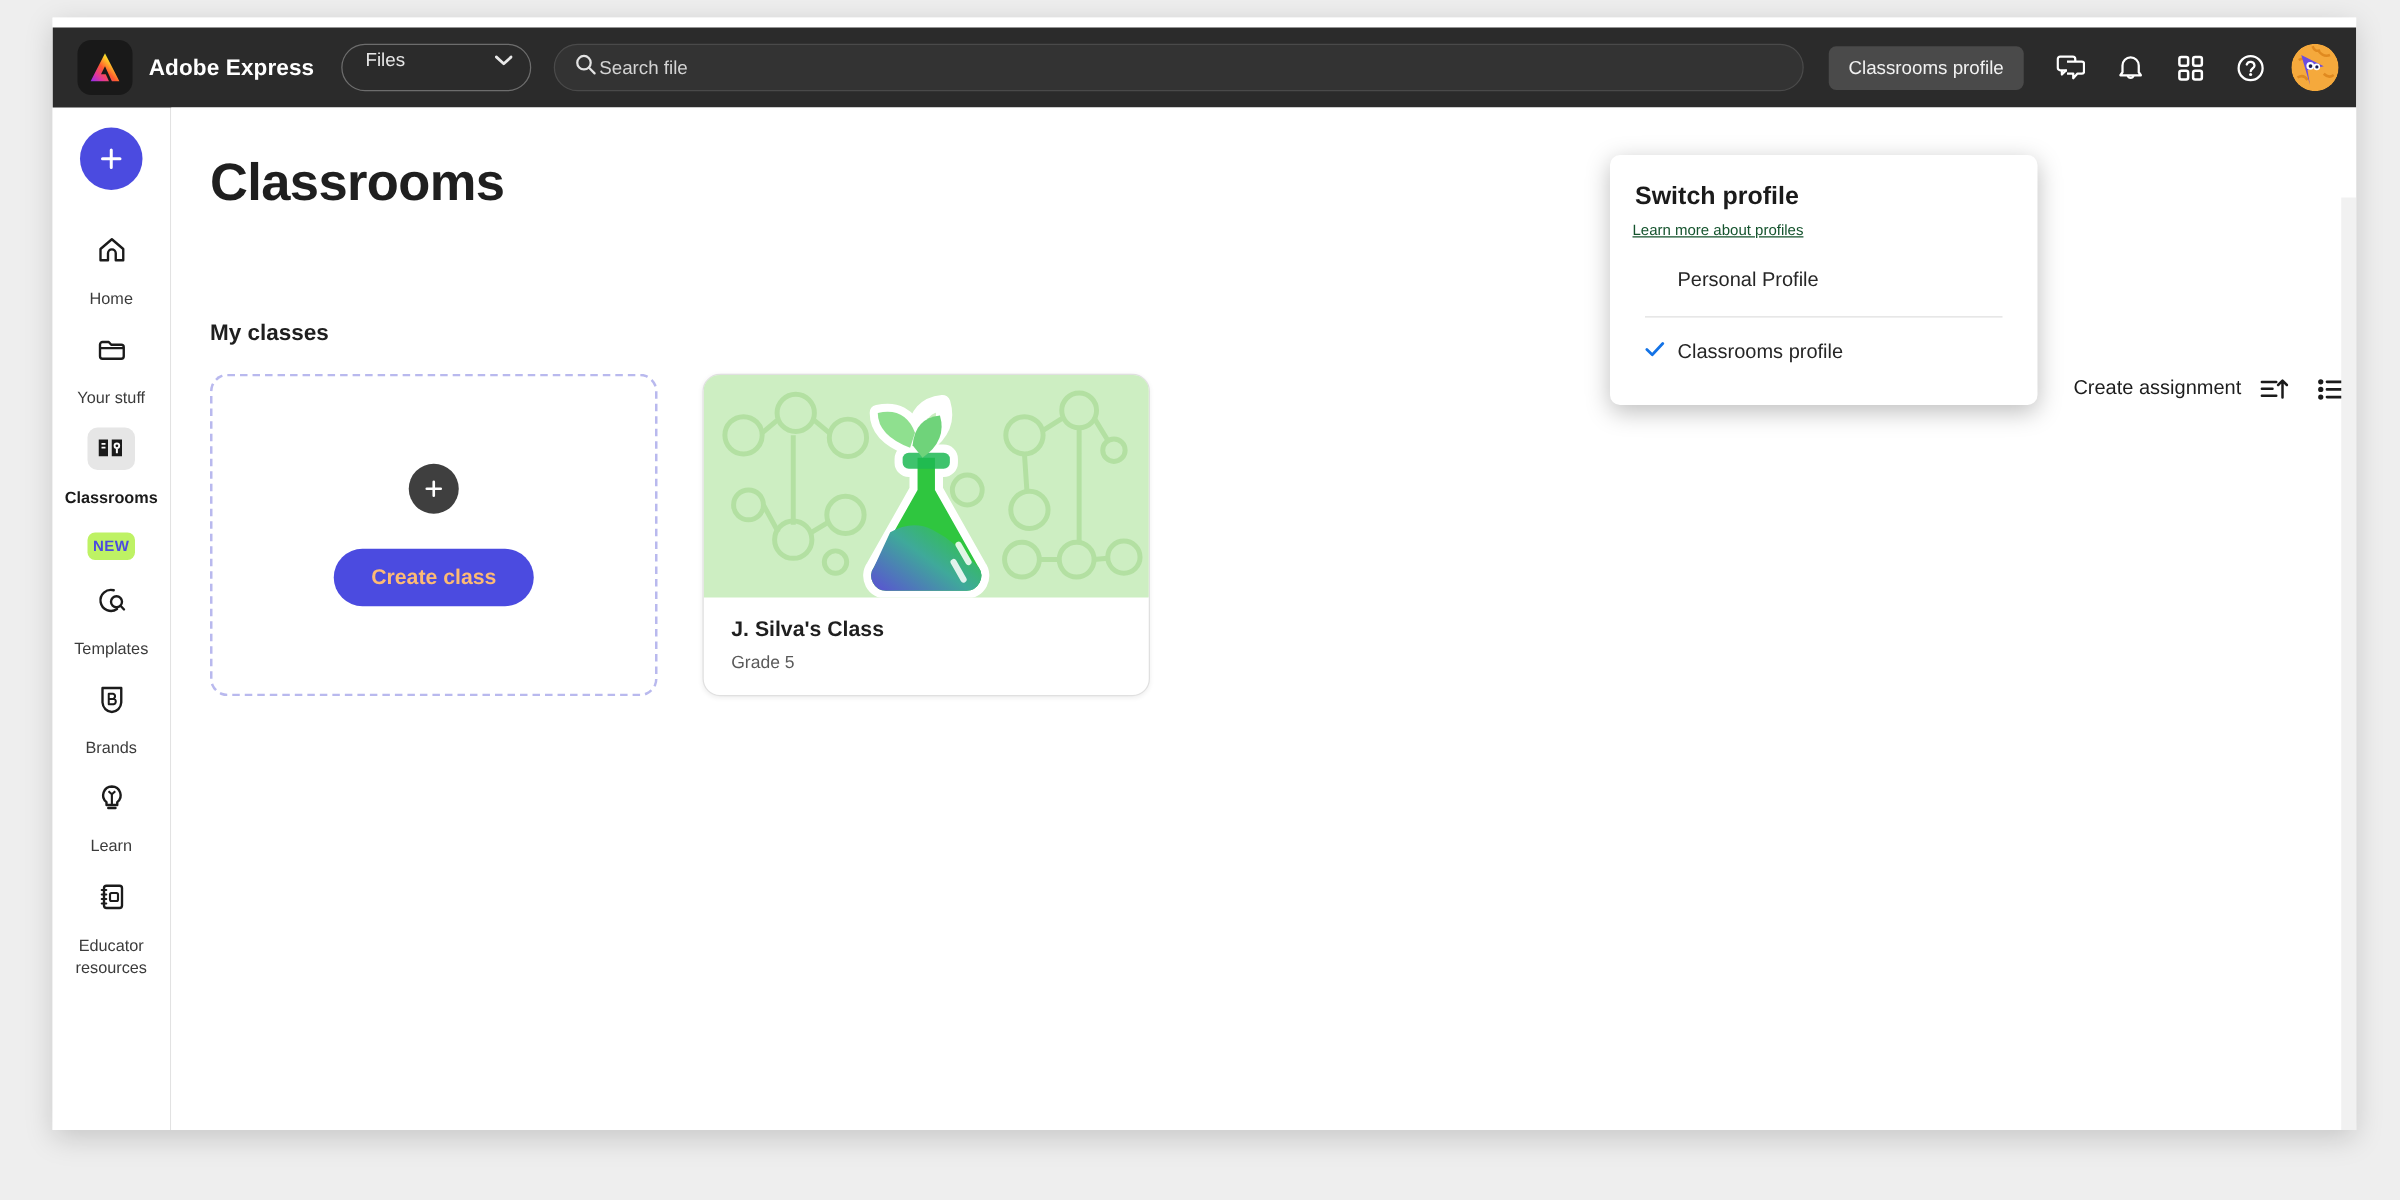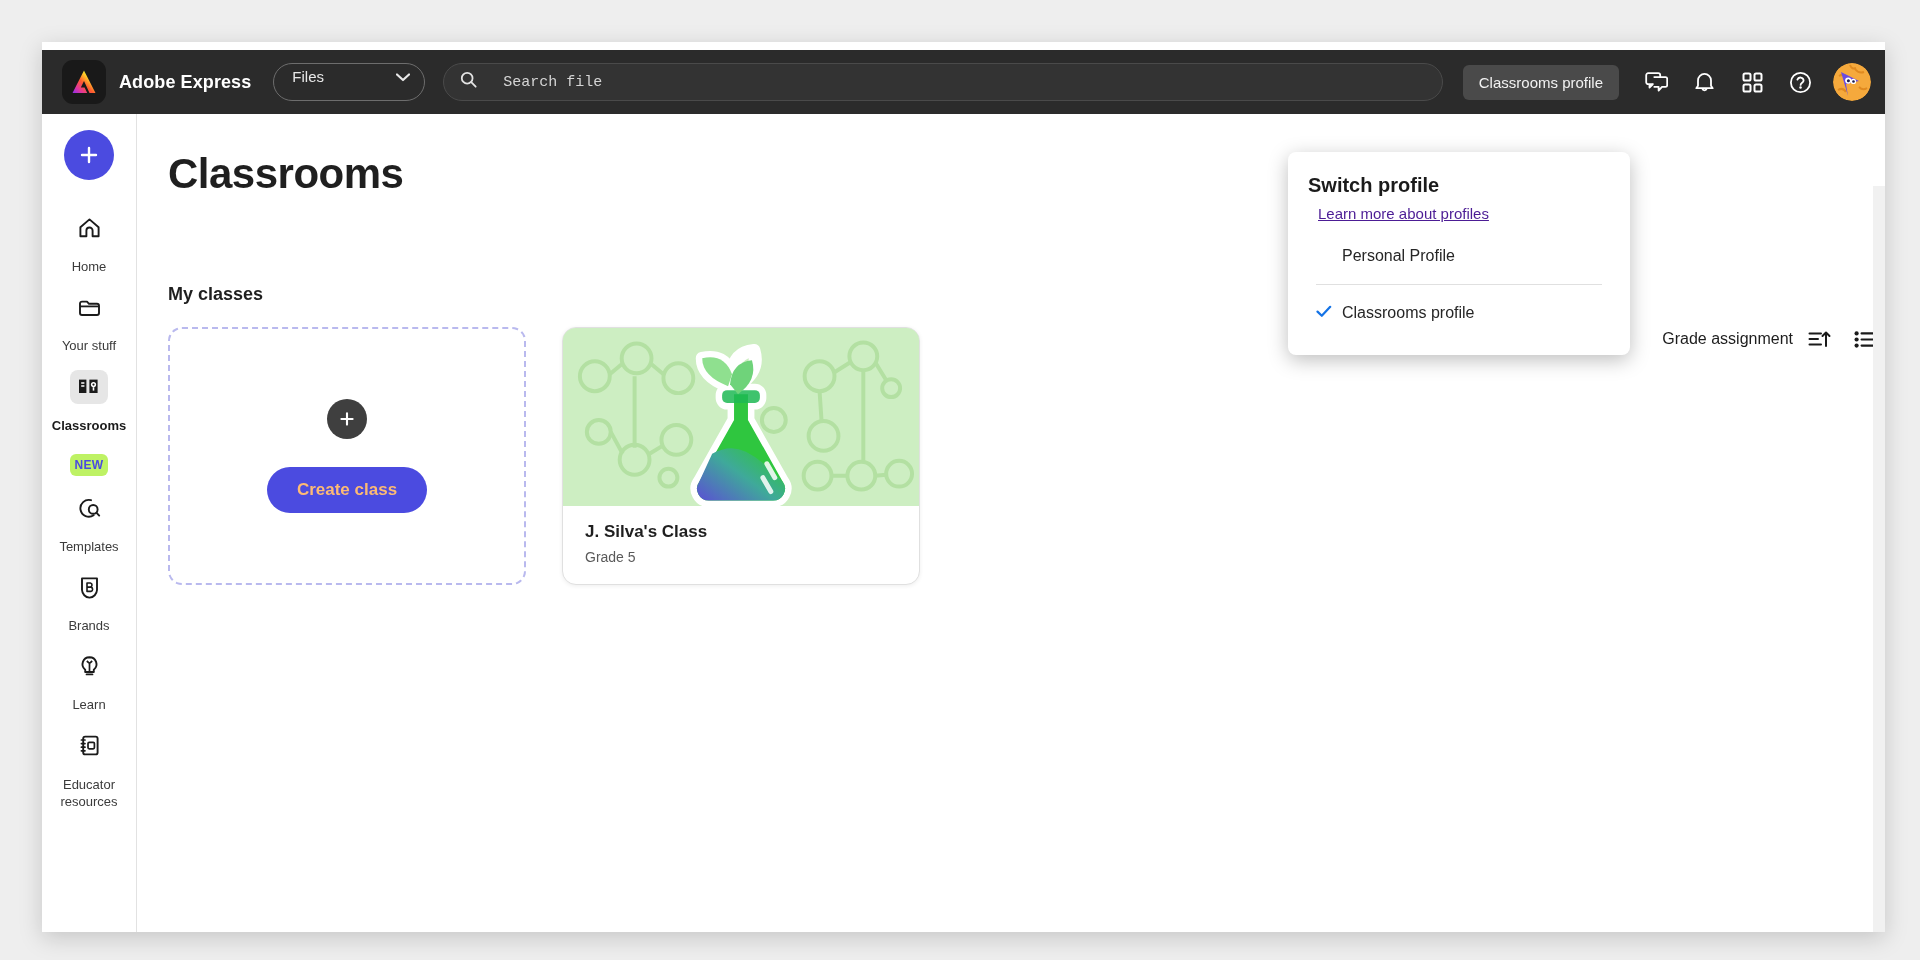--- a/index.html
+++ b/index.html
@@ -6,21 +6,21 @@
   html, body {
     width: 1920px; height: 960px;
     background: #eeeeee;
     font-family: "Liberation Sans", sans-serif;
     overflow: hidden;
   }
 
   
   .window {
     position: absolute;
-    left: 42px; top: 42px;
+    left: 42px; top: 14px;
     width: 1843px; height: 890px;
     background: #ffffff;
     box-shadow: 0 6px 22px rgba(0,0,0,0.17);
     overflow: hidden;
   }
   .win-topstrip { height: 8px; background: #ffffff; }
 
   
   .appbar {
     position: relative;
@@ -47,21 +47,21 @@
     display: flex; align-items: center; justify-content: space-between;
     padding: 0 14px 12px 18px;
     color: #e8e8e8; font-size: 15px;
   }
   .search-wrap {
     margin-left: 18px;
     width: 1000px; height: 38px;
     background: #333333;
     border: 1px solid #4a4a4a; border-radius: 19px;
     display: flex; align-items: center;
-    padding: 0 16px; gap: 26px; font-family: Liberation Mono, monospace;
+    padding: 0 16px; gap: 2px;
   }
   .search-ph { color: #d4d4d4; font-size: 15px; }
   .bar-right {
     position: absolute; right: 0; top: 0; height: 64px;
     display: flex; align-items: center; gap: 6px; padding-right: 14px;
   }
   .profile-chip {
     background: #4a4a4a; color: #f2f2f2;
     font-size: 15px; padding: 9px 16px; border-radius: 6px;
     white-space: nowrap; margin-right: 10px;
@@ -177,22 +177,22 @@
     border-radius: 8px;
     box-shadow: 0 5px 20px rgba(0,0,0,0.26);
     padding: 22px 0 20px;
     z-index: 40;
   }
   .dd-title {
     font-size: 20px; font-weight: bold; color: #1b1b1b;
     padding: 0 20px;
   }
   .dd-link {
-    display: block; font-size: 15px; color: #4c1d95;
-    text-decoration: underline; padding: 8px 30px 0;
+    display: block; font-size: 12px; color: #14532d;
+    text-decoration: underline; padding: 8px 18px 0;
   }
   .dd-item {
     display: flex; align-items: center; gap: 10px;
     font-size: 16px; color: #262626;
     padding: 13px 30px 13px 28px;
   }
   .dd-item.first { margin-top: 12px; }
   .dd-sep { height: 1px; background: #e0e0e0; margin: 6px 28px; }
   .dd-check { width: 16px; flex: none; color: #1473e6; font-size: 16px; font-weight: bold; }
 
@@ -378,21 +378,21 @@
           </svg>
         </div>
         <div class="rail-label">Educator resources</div>
       </div>
     </div>
 
     <div class="main">
       <div class="page-title">Classrooms</div>
 
       <div class="toolbar-row">
-        <div class="tb-text">Grade assignment</div>
+        <div class="tb-text">Create assignment</div>
         <div class="tb-icon">
           <svg width="23" height="21" viewBox="0 0 23 21">
             <path d="M1.5 4.5 H13 M1.5 10 H10 M1.5 15.5 H13" stroke="#1b1b1b" stroke-width="2" stroke-linecap="round"></path>
             <path d="M18 17 V3.5 M14.5 7 L18 3.5 L21.5 7" stroke="#1b1b1b" stroke-width="2" fill="none" stroke-linecap="round" stroke-linejoin="round"></path>
           </svg>
         </div>
         <div class="tb-icon">
           <svg width="23" height="19" viewBox="0 0 23 19">
             <circle cx="2.6" cy="3.4" r="2.1" fill="#1b1b1b"></circle>
             <circle cx="2.6" cy="9.5" r="2.1" fill="#1b1b1b"></circle>

